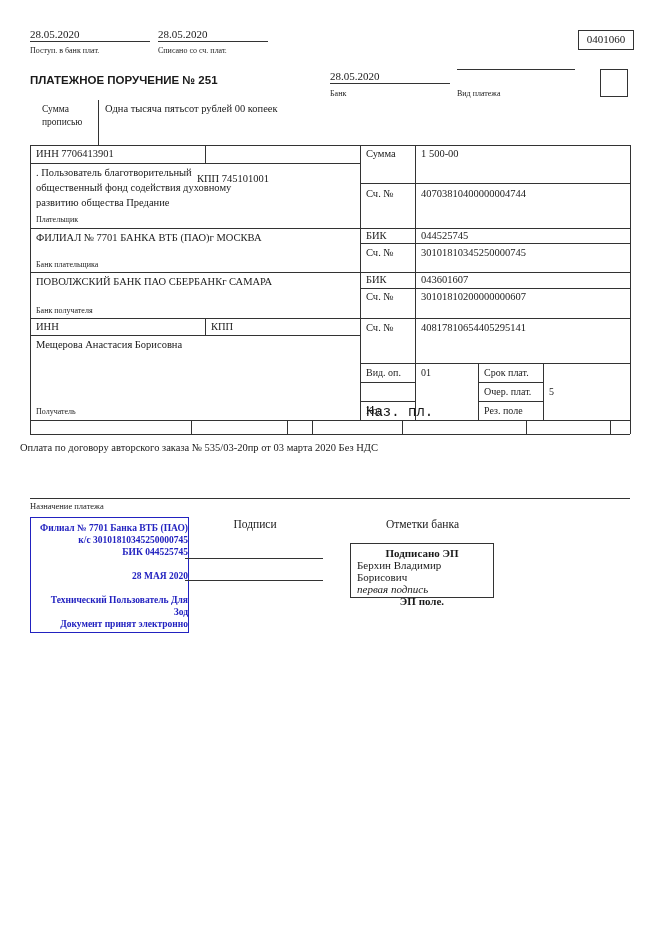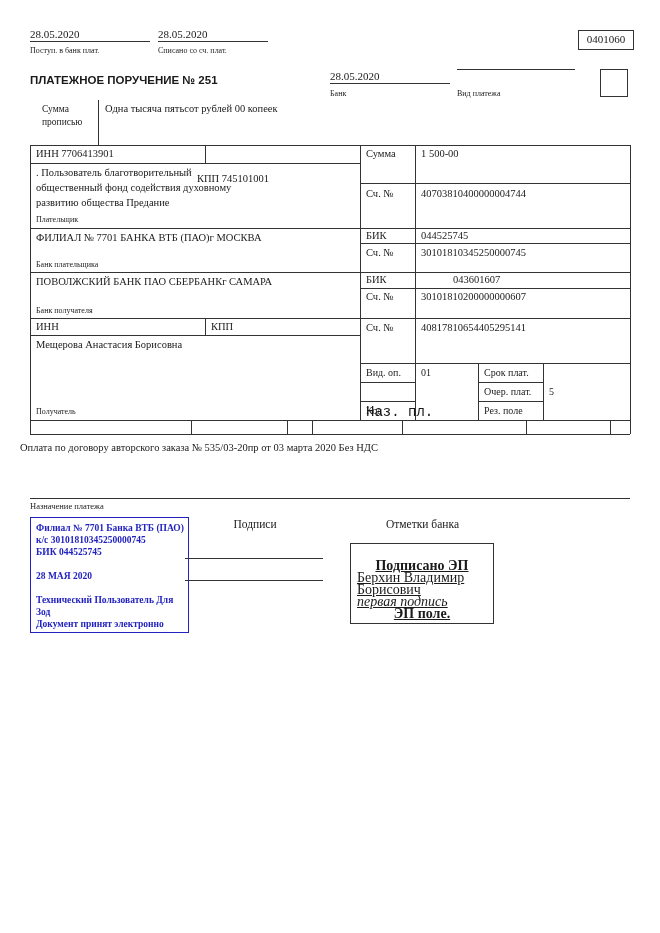--- a/index.html
+++ b/index.html
@@ -9,22 +9,22 @@
     overflow:hidden;
   }
   .txt{position:absolute;font-size:10.5px;white-space:nowrap;line-height:13px;}
   .lbl{position:absolute;font-size:8px;white-space:nowrap;line-height:9px;color:#222;}
   .hline{position:absolute;height:0;border-top:1px solid #333;}
   .vline{position:absolute;width:0;border-left:1px solid #333;}
   .uline{position:absolute;border-bottom:1px solid #333;font-size:11px;line-height:14px;}
   .title{position:absolute;font-family:"Liberation Sans",sans-serif;font-weight:bold;font-size:11.5px;white-space:nowrap;}
   .codebox{position:absolute;border:1.5px solid #333;text-align:center;font-size:11px;line-height:17px;}
   .stamp{position:absolute;border:1.6px solid #2222c0;color:#2222c0;font-size:9.5px;line-height:12px;padding:4px 0 0 5px;font-weight:bold;}
-  .stamp div{white-space:nowrap;}
-  .esign{position:absolute;border:1.5px solid #333;font-size:14px;line-height:12px;padding:16px 6px;text-decoration:underline;}
+  .stamp div{white-space:nowrap;text-align:right;}
+  .esign{position:absolute;border:1.5px solid #333;font-size:11px;line-height:12px;padding:3px 6px;}
   .c{text-align:center;}
   .b{font-weight:bold;}
   .i{font-style:italic;}
 </style>
 </head>
 <body>
 
 <div class="page">
 
   <div class="uline" style="left:30px;top:27px;width:120px;">28.05.2020</div>
@@ -91,21 +91,21 @@
 
   <div class="txt" style="left:36px;top:231px;">ФИЛИАЛ № 7701 БАНКА ВТБ (ПАО)г МОСКВА</div>
   <div class="txt" style="left:366px;top:229px;">БИК</div>
   <div class="txt" style="left:421px;top:229px;">044525745</div>
   <div class="txt" style="left:366px;top:246px;">Сч. №</div>
   <div class="txt" style="left:421px;top:246px;">30101810345250000745</div>
   <div class="lbl" style="left:36px;top:260px;">Банк плательщика</div>
 
   <div class="txt" style="left:36px;top:275px;">ПОВОЛЖСКИЙ БАНК ПАО СБЕРБАНКг САМАРА</div>
   <div class="txt" style="left:366px;top:273px;">БИК</div>
-  <div class="txt" style="left:421px;top:273px;margin-left:32px;">043601607</div>
+  <div class="txt" style="left:421px;top:273px;">043601607</div>
   <div class="txt" style="left:366px;top:290px;">Сч. №</div>
   <div class="txt" style="left:421px;top:290px;">30101810200000000607</div>
   <div class="lbl" style="left:36px;top:306px;">Банк получателя</div>
 
   <div class="txt" style="left:36px;top:320px;text-align:right;">ИНН</div>
   <div class="txt" style="left:211px;top:320px;">КПП</div>
   <div class="txt" style="left:366px;top:321px;">Сч. №</div>
   <div class="txt" style="left:421px;top:321px;">40817810654405295141</div>
   <div class="txt" style="left:36px;top:338px;">Мещерова Анастасия Борисовна</div>
   <div class="lbl" style="left:36px;top:407px;">Получатель</div>

